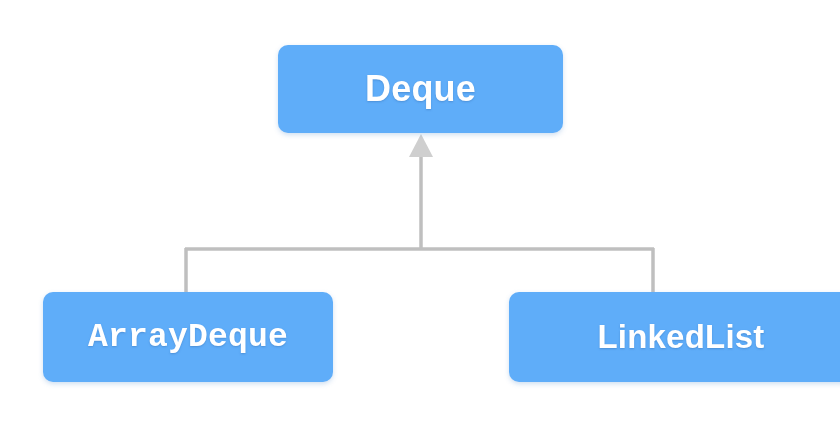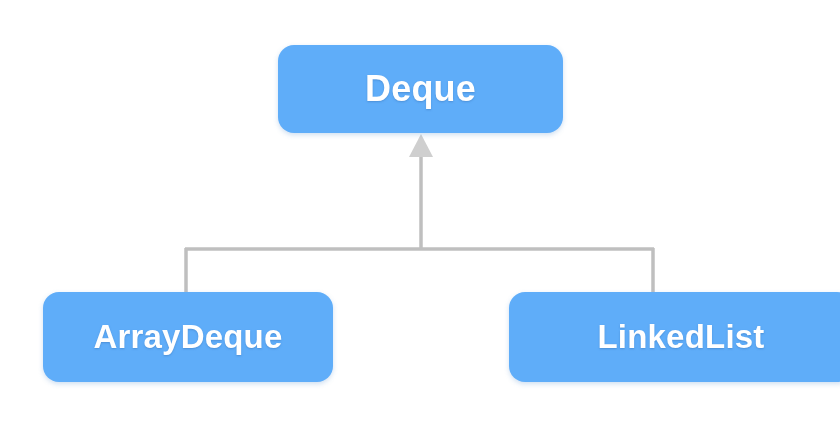--- a/index.html
+++ b/index.html
@@ -25,21 +25,21 @@
     width: 840px;
     height: 430px;
     pointer-events: none;
   }
   .node {
     position: absolute;
     display: flex;
     align-items: center;
     justify-content: center;
     box-sizing: border-box;
-    border-radius: 16px;
+    border-radius: 10px;
     color: #ffffff;
     text-align: center;
     letter-spacing: 0.2px;
     font-weight: bold;
     text-shadow: 0 1px 2px rgba(60,120,190,0.55);
     box-shadow: 0 2px 5px rgba(95,150,210,0.30);
     z-index: 2;
   }
   #node-deque {
     left: 278px;
@@ -47,20 +47,21 @@
     width: 285px;
     height: 88px;
     font-size: 36px;
   }
   #node-arraydeque {
     left: 43px;
     top: 292px;
     width: 290px;
     height: 90px;
     font-size: 33px;
+    font-family: Liberation Mono, monospace;
   }
   #node-linkedlist {
     left: 509px;
     top: 292px;
     width: 344px;
     height: 90px;
     font-size: 33px;
   }
   #edge-label {
     position: absolute;

